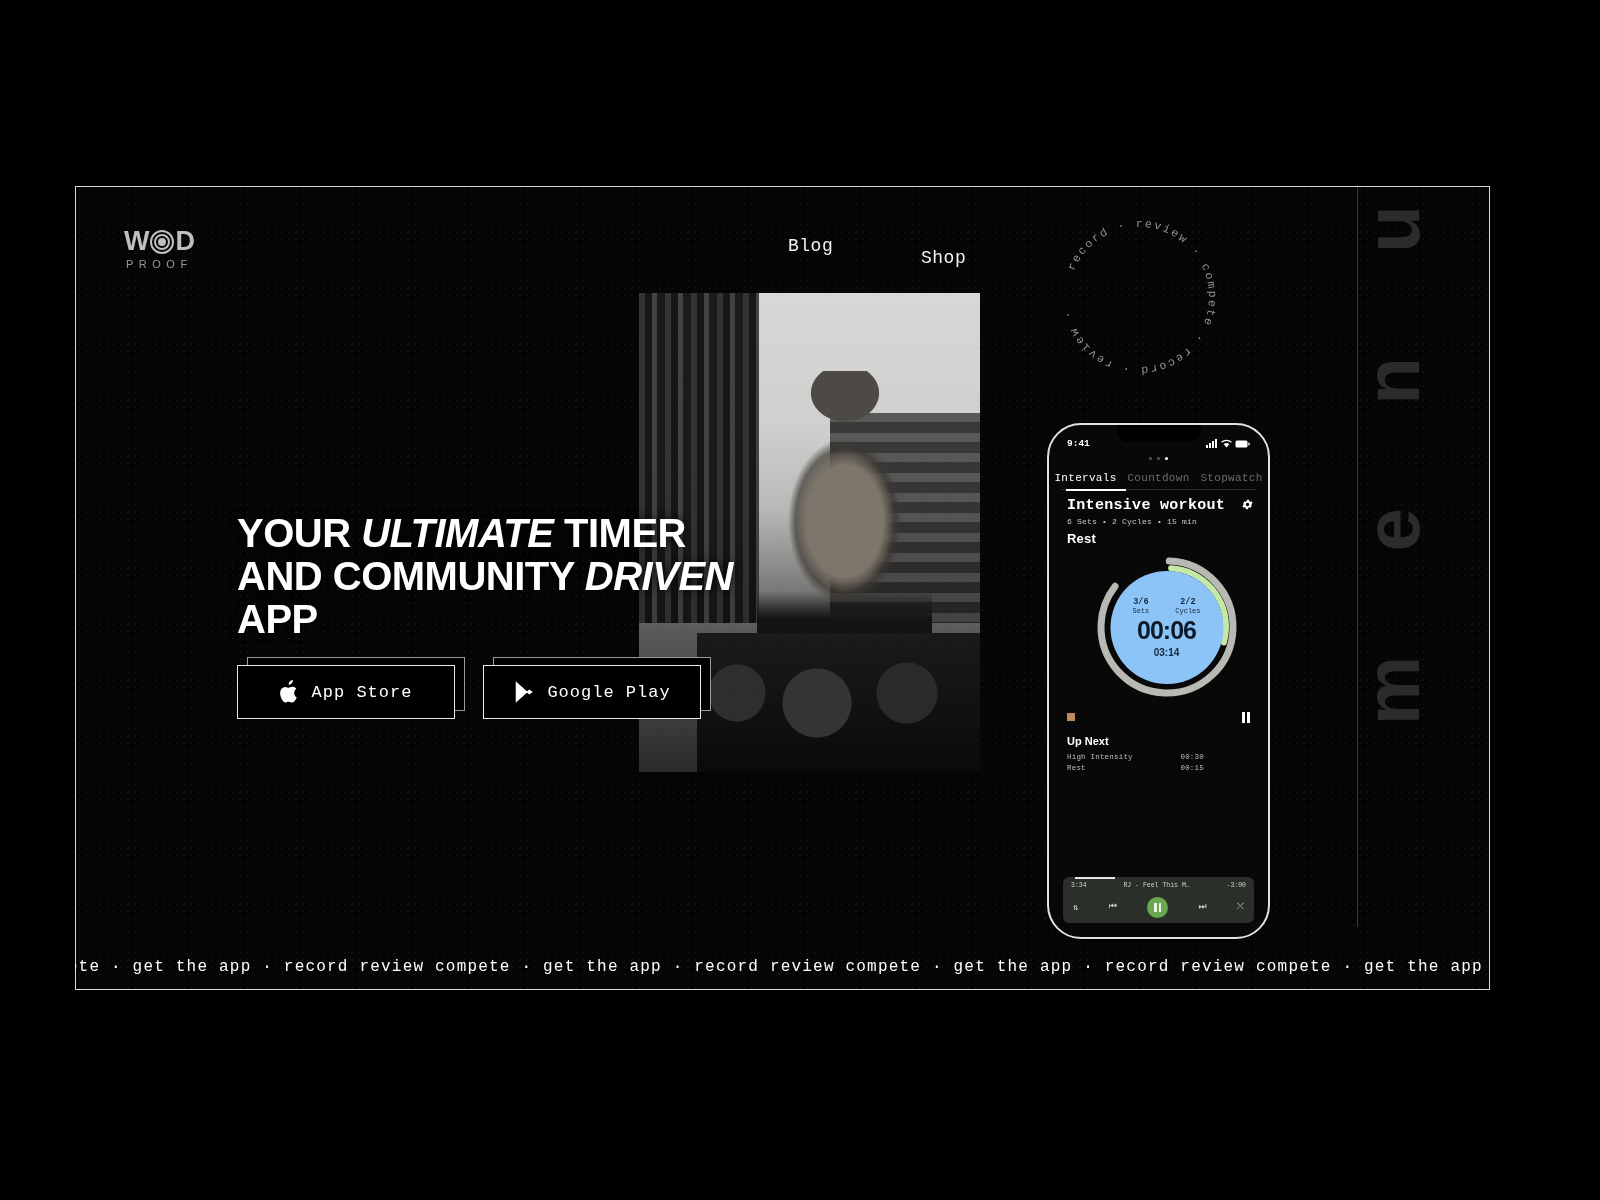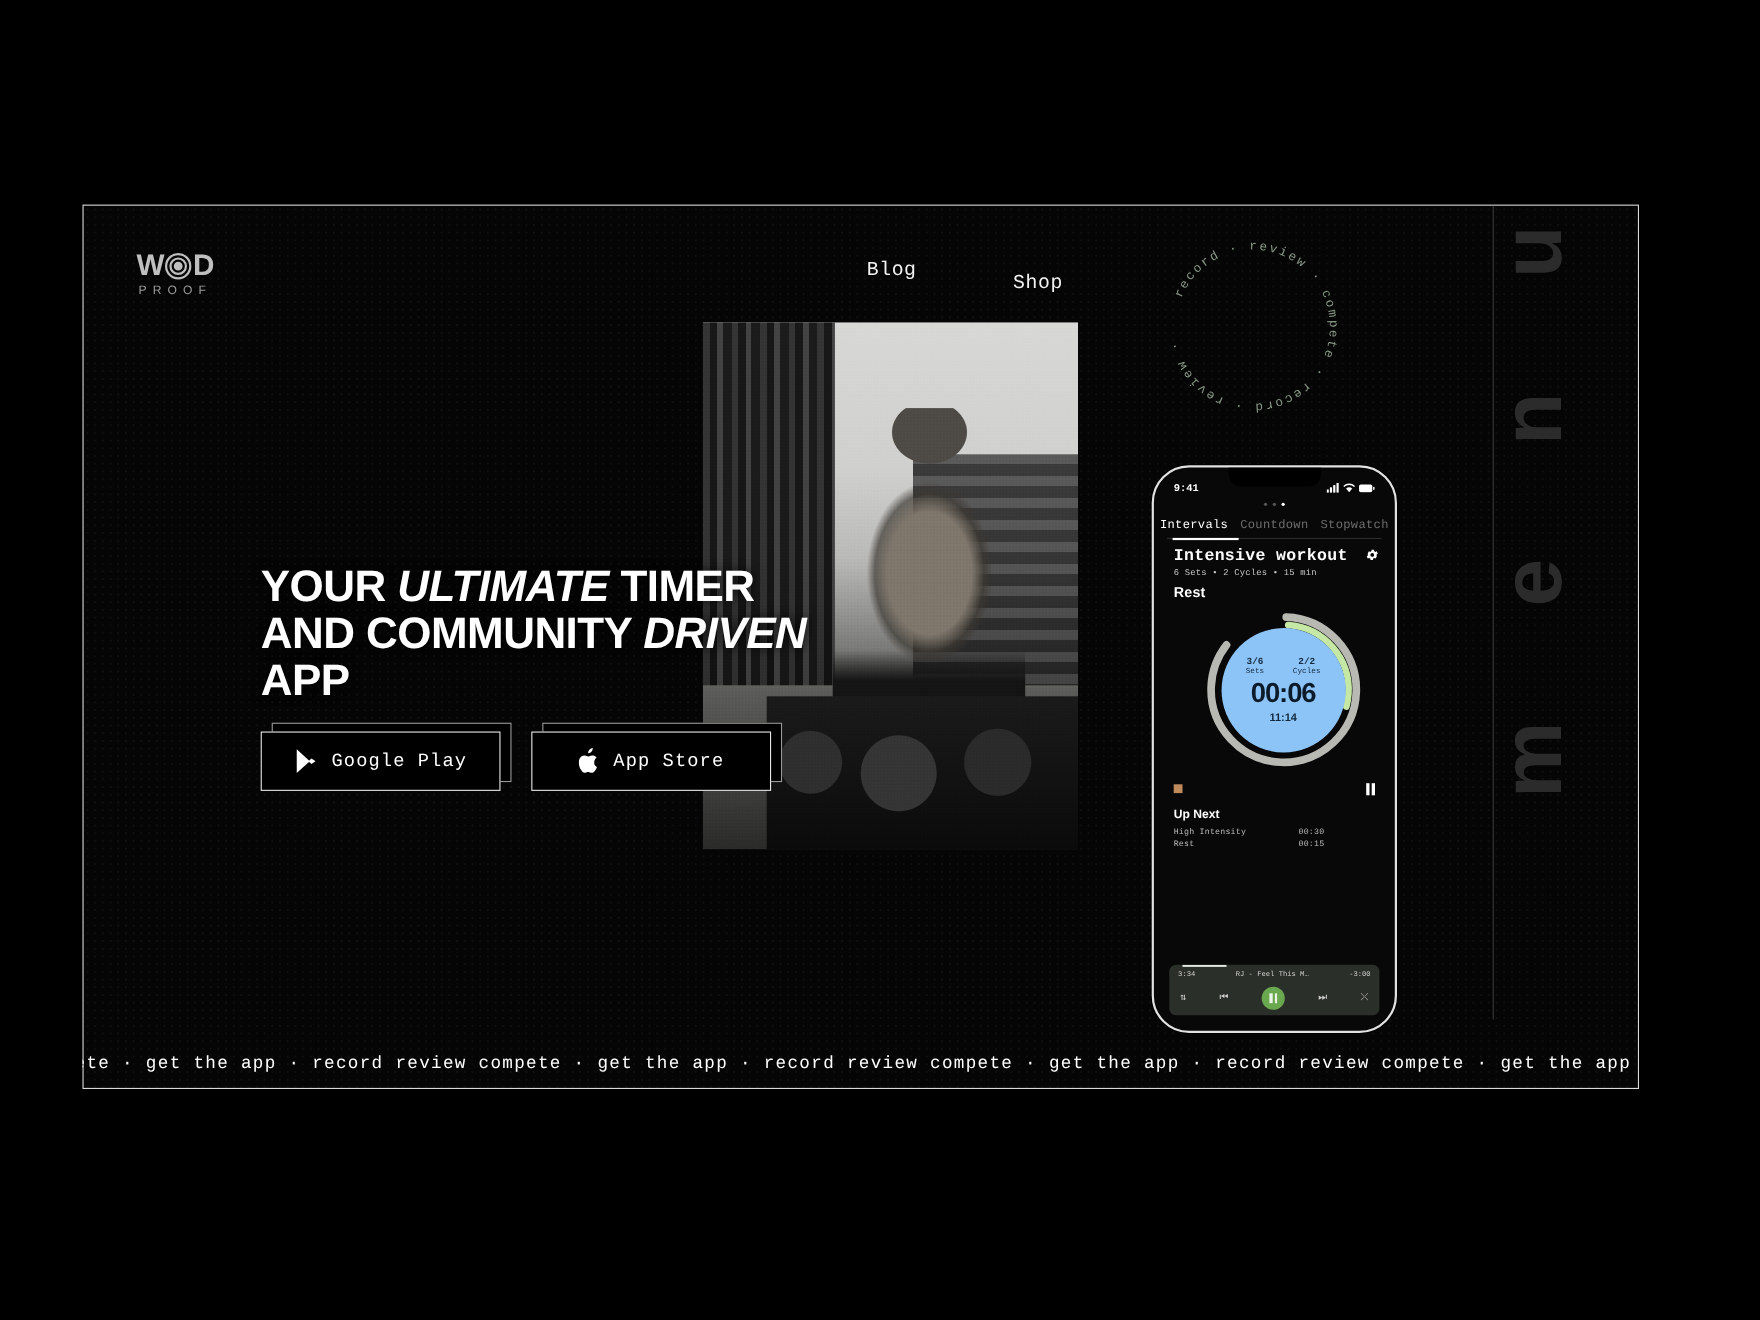--- a/index.html
+++ b/index.html
@@ -290,34 +290,34 @@
     <div class="plates"></div>
     <div class="grain"></div>
   </div>
 
   <h1 class="headline"><span>YOUR </span><em>ULTIMATE</em><span> TIMER</span><br><span>AND COMMUNITY </span><em>DRIVEN</em><br><span>APP</span></h1>
 
   <div class="store-row">
     <div class="store-btn">
       <div class="ghost"></div>
       <div class="face">
+        <svg width="20" height="24" viewBox="0 0 20 24">
+          <path fill="#fff" d="M14.2 12.7c0-2.6 2.1-3.8 2.2-3.9-1.2-1.8-3.1-2-3.8-2-1.6-.2-3.1 1-3.9 1-.8 0-2.1-1-3.4-.9-1.8 0-3.4 1-4.3 2.6-1.8 3.2-.5 7.9 1.3 10.5.9 1.3 1.9 2.7 3.2 2.6 1.3-.1 1.8-.8 3.3-.8 1.5 0 2 .8 3.4.8 1.4 0 2.3-1.3 3.2-2.6.6-.9 1-1.8 1.3-2.8-.1 0-2.5-1-2.5-3.5zM11.8 3.2c.7-.9 1.2-2.1 1.1-3.2-1 0-2.3.7-3.1 1.6-.7.8-1.2 2-1.1 3.1 1.1.1 2.3-.6 3.1-1.5z"></path>
+        </svg>
+        <span class="lbl">App Store</span>
+      </div>
+    </div>
+    <div class="store-btn">
+      <div class="ghost"></div>
+      <div class="face">
         <svg width="22" height="24" viewBox="0 0 24 26">
           <path fill="#fff" d="M3 1.2v23.6l13-11.8z"></path>
           <path fill="#fff" d="M17.6 10.2l4.1 2.8-4.1 2.8-3-2.8z"></path>
         </svg>
         <span class="lbl">Google Play</span>
-      </div>
-    </div>
-    <div class="store-btn">
-      <div class="ghost"></div>
-      <div class="face">
-        <svg width="20" height="24" viewBox="0 0 20 24">
-          <path fill="#fff" d="M14.2 12.7c0-2.6 2.1-3.8 2.2-3.9-1.2-1.8-3.1-2-3.8-2-1.6-.2-3.1 1-3.9 1-.8 0-2.1-1-3.4-.9-1.8 0-3.4 1-4.3 2.6-1.8 3.2-.5 7.9 1.3 10.5.9 1.3 1.9 2.7 3.2 2.6 1.3-.1 1.8-.8 3.3-.8 1.5 0 2 .8 3.4.8 1.4 0 2.3-1.3 3.2-2.6.6-.9 1-1.8 1.3-2.8-.1 0-2.5-1-2.5-3.5zM11.8 3.2c.7-.9 1.2-2.1 1.1-3.2-1 0-2.3.7-3.1 1.6-.7.8-1.2 2-1.1 3.1 1.1.1 2.3-.6 3.1-1.5z"></path>
-        </svg>
-        <span class="lbl">App Store</span>
       </div>
     </div>
   </div>
 
   <div class="phone">
     <div class="notch"></div>
 
     <div class="statusbar">
       <span>9:41</span>
       <span class="status-icons">
@@ -373,21 +373,21 @@
           <div>
             <div class="tf-num">3/6</div>
             <div class="tf-cap">Sets</div>
           </div>
           <div>
             <div class="tf-num">2/2</div>
             <div class="tf-cap">Cycles</div>
           </div>
         </div>
         <div class="tf-big">00:06</div>
-        <div class="tf-sub">11:14</div>
+        <div class="tf-sub">03:14</div>
       </div>
     </div>
 
     <div class="ctrl-row">
       <span class="ctrl-stop"></span>
       <span class="ctrl-pause">
           <i></i>
           <i></i>
         </span>
     </div>

